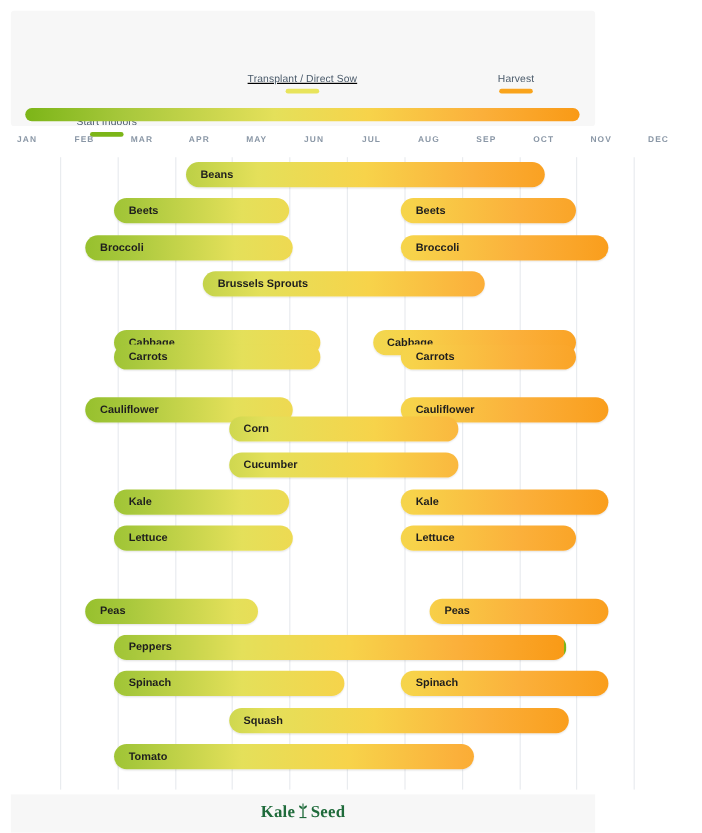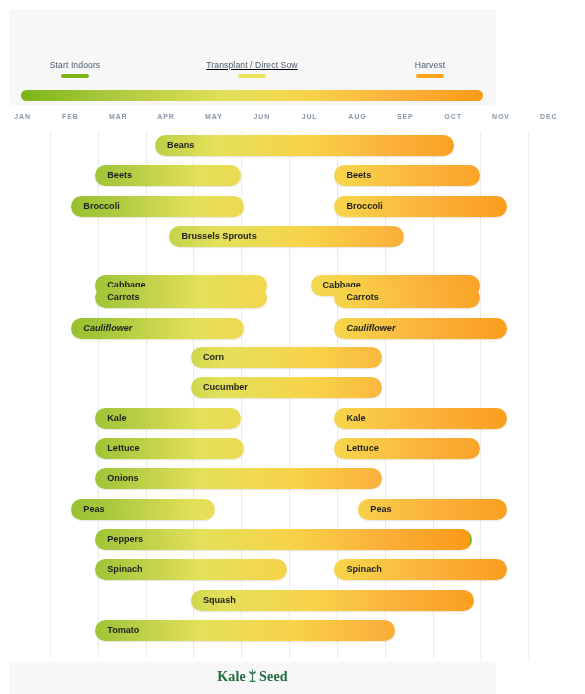--- a/index.html
+++ b/index.html
@@ -26,21 +26,21 @@
     position:absolute;left:0;top:51px;width:487px;height:22px;
   }
   .legend-item{position:absolute;text-align:center;}
   .legend-label{
     font-size:8.6px;color:#4a5a6a;font-weight:normal;white-space:nowrap;
     letter-spacing:.1px;
   }
   .legend-swatch{
     margin:4px auto 0;width:28px;height:4px;border-radius:2px;
   }
-  .legend-item.start{left:6px;width:120px;}
+  .legend-item.start{left:20px;width:120px;margin-top:36px;}
   .legend-item.transplant{left:183px;width:120px;text-decoration:underline;}
   .legend-item.harvest{left:361px;width:120px;}
   .legend-bar{
     position:absolute;left:12px;top:81px;width:462px;height:11px;
     border-radius:6px;
     background:linear-gradient(90deg,#7cb518 0%, #a8c83c 18%, #e4e05a 45%, #f7d34a 62%, #fbb03b 82%, #f99a16 100%);
   }
   
   .axis{
     position:absolute;left:2px;top:113px;width:574px;height:16px;
@@ -163,21 +163,21 @@
       </div>
     </div>
     <div class="bar-row" style="top: 155.5px;">
       <div class="bar" style="left: 93.275px; width: 172.2px; background: linear-gradient(90deg, rgb(124, 181, 24) 0%, rgb(168, 200, 60) 20%, rgb(228, 224, 90) 40%, rgb(247, 211, 74) 60%, rgb(251, 176, 59) 80%, rgb(249, 154, 22) 100%) -72.7545px 0px / 447.72px 100%;">
         <span class="bar-label">Carrots</span>
       </div>
       <div class="bar" style="left: 332.442px; width: 145.892px; background: linear-gradient(90deg, rgb(124, 181, 24) 0%, rgb(168, 200, 60) 20%, rgb(228, 224, 90) 40%, rgb(247, 211, 74) 60%, rgb(251, 176, 59) 80%, rgb(249, 154, 22) 100%) -259.305px 0px / 447.72px 100%;">
         <span class="bar-label">Carrots</span>
       </div>
     </div>
-    <div class="bar-row" style="top: 187px; font-style: italic;">
+    <div class="bar-row" style="top: 200px;">
       <div class="bar" style="left: 69.3583px; width: 172.2px; background: linear-gradient(90deg, rgb(124, 181, 24) 0%, rgb(168, 200, 60) 20%, rgb(228, 224, 90) 40%, rgb(247, 211, 74) 60%, rgb(251, 176, 59) 80%, rgb(249, 154, 22) 100%) -54.0995px 0px / 447.72px 100%;">
         <span class="bar-label">Cauliflower</span>
       </div>
       <div class="bar" style="left: 332.442px; width: 172.2px; background: linear-gradient(90deg, rgb(124, 181, 24) 0%, rgb(168, 200, 60) 20%, rgb(228, 224, 90) 40%, rgb(247, 211, 74) 60%, rgb(251, 176, 59) 80%, rgb(249, 154, 22) 100%) -259.305px 0px / 447.72px 100%;">
         <span class="bar-label">Cauliflower</span>
       </div>
     </div>
     <div class="bar-row" style="top: 216.1px;">
       <div class="bar" style="left: 188.942px; width: 191.333px; background: linear-gradient(90deg, rgb(124, 181, 24) 0%, rgb(168, 200, 60) 20%, rgb(228, 224, 90) 40%, rgb(247, 211, 74) 60%, rgb(251, 176, 59) 80%, rgb(249, 154, 22) 100%) -147.375px 0px / 447.72px 100%;">
         <span class="bar-label">Corn</span>
@@ -195,25 +195,20 @@
       <div class="bar" style="left: 332.442px; width: 172.2px; background: linear-gradient(90deg, rgb(124, 181, 24) 0%, rgb(168, 200, 60) 20%, rgb(228, 224, 90) 40%, rgb(247, 211, 74) 60%, rgb(251, 176, 59) 80%, rgb(249, 154, 22) 100%) -259.305px 0px / 447.72px 100%;">
         <span class="bar-label">Kale</span>
       </div>
     </div>
     <div class="bar-row" style="top: 307px;">
       <div class="bar" style="left: 93.275px; width: 148.283px; background: linear-gradient(90deg, rgb(124, 181, 24) 0%, rgb(168, 200, 60) 20%, rgb(228, 224, 90) 40%, rgb(247, 211, 74) 60%, rgb(251, 176, 59) 80%, rgb(249, 154, 22) 100%) -72.7545px 0px / 447.72px 100%;">
         <span class="bar-label">Lettuce</span>
       </div>
       <div class="bar" style="left: 332.442px; width: 145.892px; background: linear-gradient(90deg, rgb(124, 181, 24) 0%, rgb(168, 200, 60) 20%, rgb(228, 224, 90) 40%, rgb(247, 211, 74) 60%, rgb(251, 176, 59) 80%, rgb(249, 154, 22) 100%) -259.305px 0px / 447.72px 100%;">
         <span class="bar-label">Lettuce</span>
-      </div>
-    </div>
-    <div class="bar-row" style="top: 337.3px;">
-      <div class="bar" style="left: 93.275px; width: 287px; background: linear-gradient(90deg, rgb(124, 181, 24) 0%, rgb(168, 200, 60) 20%, rgb(228, 224, 90) 40%, rgb(247, 211, 74) 60%, rgb(251, 176, 59) 80%, rgb(249, 154, 22) 100%) -72.7545px 0px / 447.72px 100%;">
-        <span class="bar-label">Onions</span>
       </div>
     </div>
     <div class="bar-row" style="top: 367.6px;">
       <div class="bar" style="left: 69.3583px; width: 143.5px; background: linear-gradient(90deg, rgb(124, 181, 24) 0%, rgb(168, 200, 60) 20%, rgb(228, 224, 90) 40%, rgb(247, 211, 74) 60%, rgb(251, 176, 59) 80%, rgb(249, 154, 22) 100%) -54.0995px 0px / 447.72px 100%;">
         <span class="bar-label">Peas</span>
       </div>
       <div class="bar" style="left: 356.358px; width: 148.283px; background: linear-gradient(90deg, rgb(124, 181, 24) 0%, rgb(168, 200, 60) 20%, rgb(228, 224, 90) 40%, rgb(247, 211, 74) 60%, rgb(251, 176, 59) 80%, rgb(249, 154, 22) 100%) -277.96px 0px / 447.72px 100%;">
         <span class="bar-label">Peas</span>
       </div>
     </div>

